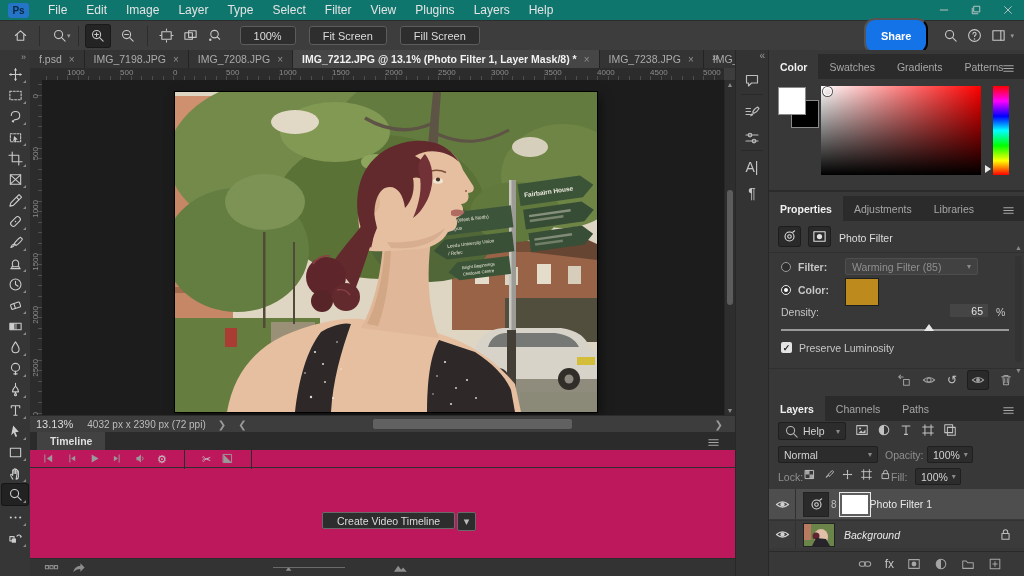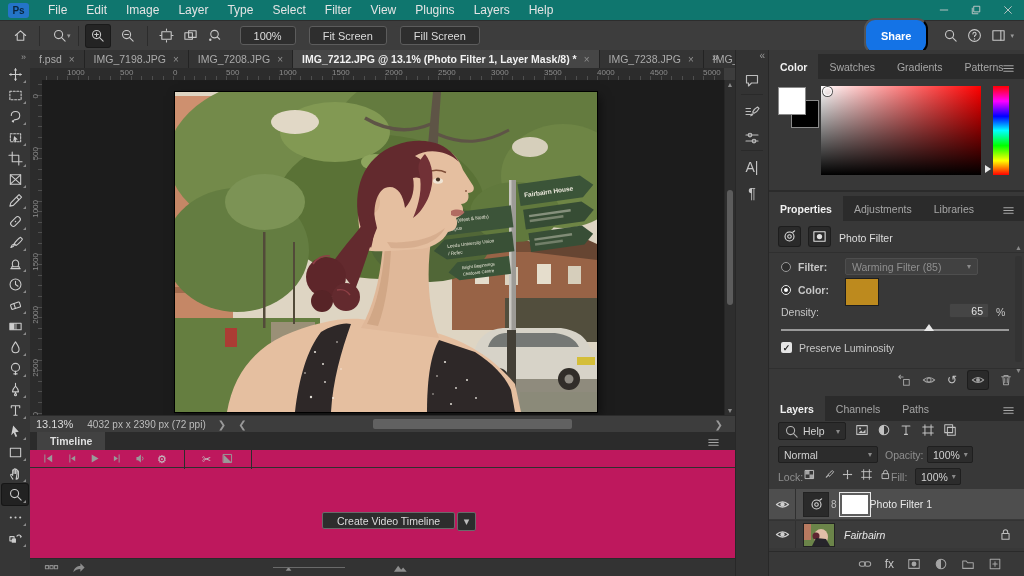--- a/index.html
+++ b/index.html
@@ -914,21 +914,21 @@
         </span>
       <span style="margin-left:8px;width:30px;height:22px;display:block;box-shadow:0 0 0 1px #222">
         <svg viewBox="0 0 30 22" width="30" height="22">
             <rect width="30" height="22" fill="#6b8449"></rect>
             <rect x="0" y="0" width="7" height="16" fill="#b87a60"></rect>
             <ellipse cx="17" cy="13" rx="7" ry="8" fill="#e2bfa8"></ellipse>
             <circle cx="12" cy="12" r="3.5" fill="#5f2531"></circle>
             <path d="M8,22 L12,14 22,15 26,22 Z" fill="#26242a"></path>
           </svg>
       </span>
-      <span class="lname" style="margin-left:10px;font-style:italic">Fairbairn</span>
+      <span class="lname" style="margin-left:10px;font-style:italic">Background</span>
       <span style="margin-left:auto;margin-right:12px;color:#bdbdbd"><span><svg class="svgic" viewBox="0 0 16 16" width="15" height="15">
               <rect x="4.2" y="7" width="7.6" height="6"></rect>
               <path d="M5.7 7V5.2a2.3 2.3 0 014.6 0V7"></path>
             </svg></span></span>
     </div>
     <div id="layfooter">
         <span>
           <svg class="svgic" viewBox="0 0 16 16" width="14" height="14">
             <rect x="1.5" y="5.5" width="7" height="5" rx="2.5"></rect>
             <rect x="7.5" y="5.5" width="7" height="5" rx="2.5"></rect>

